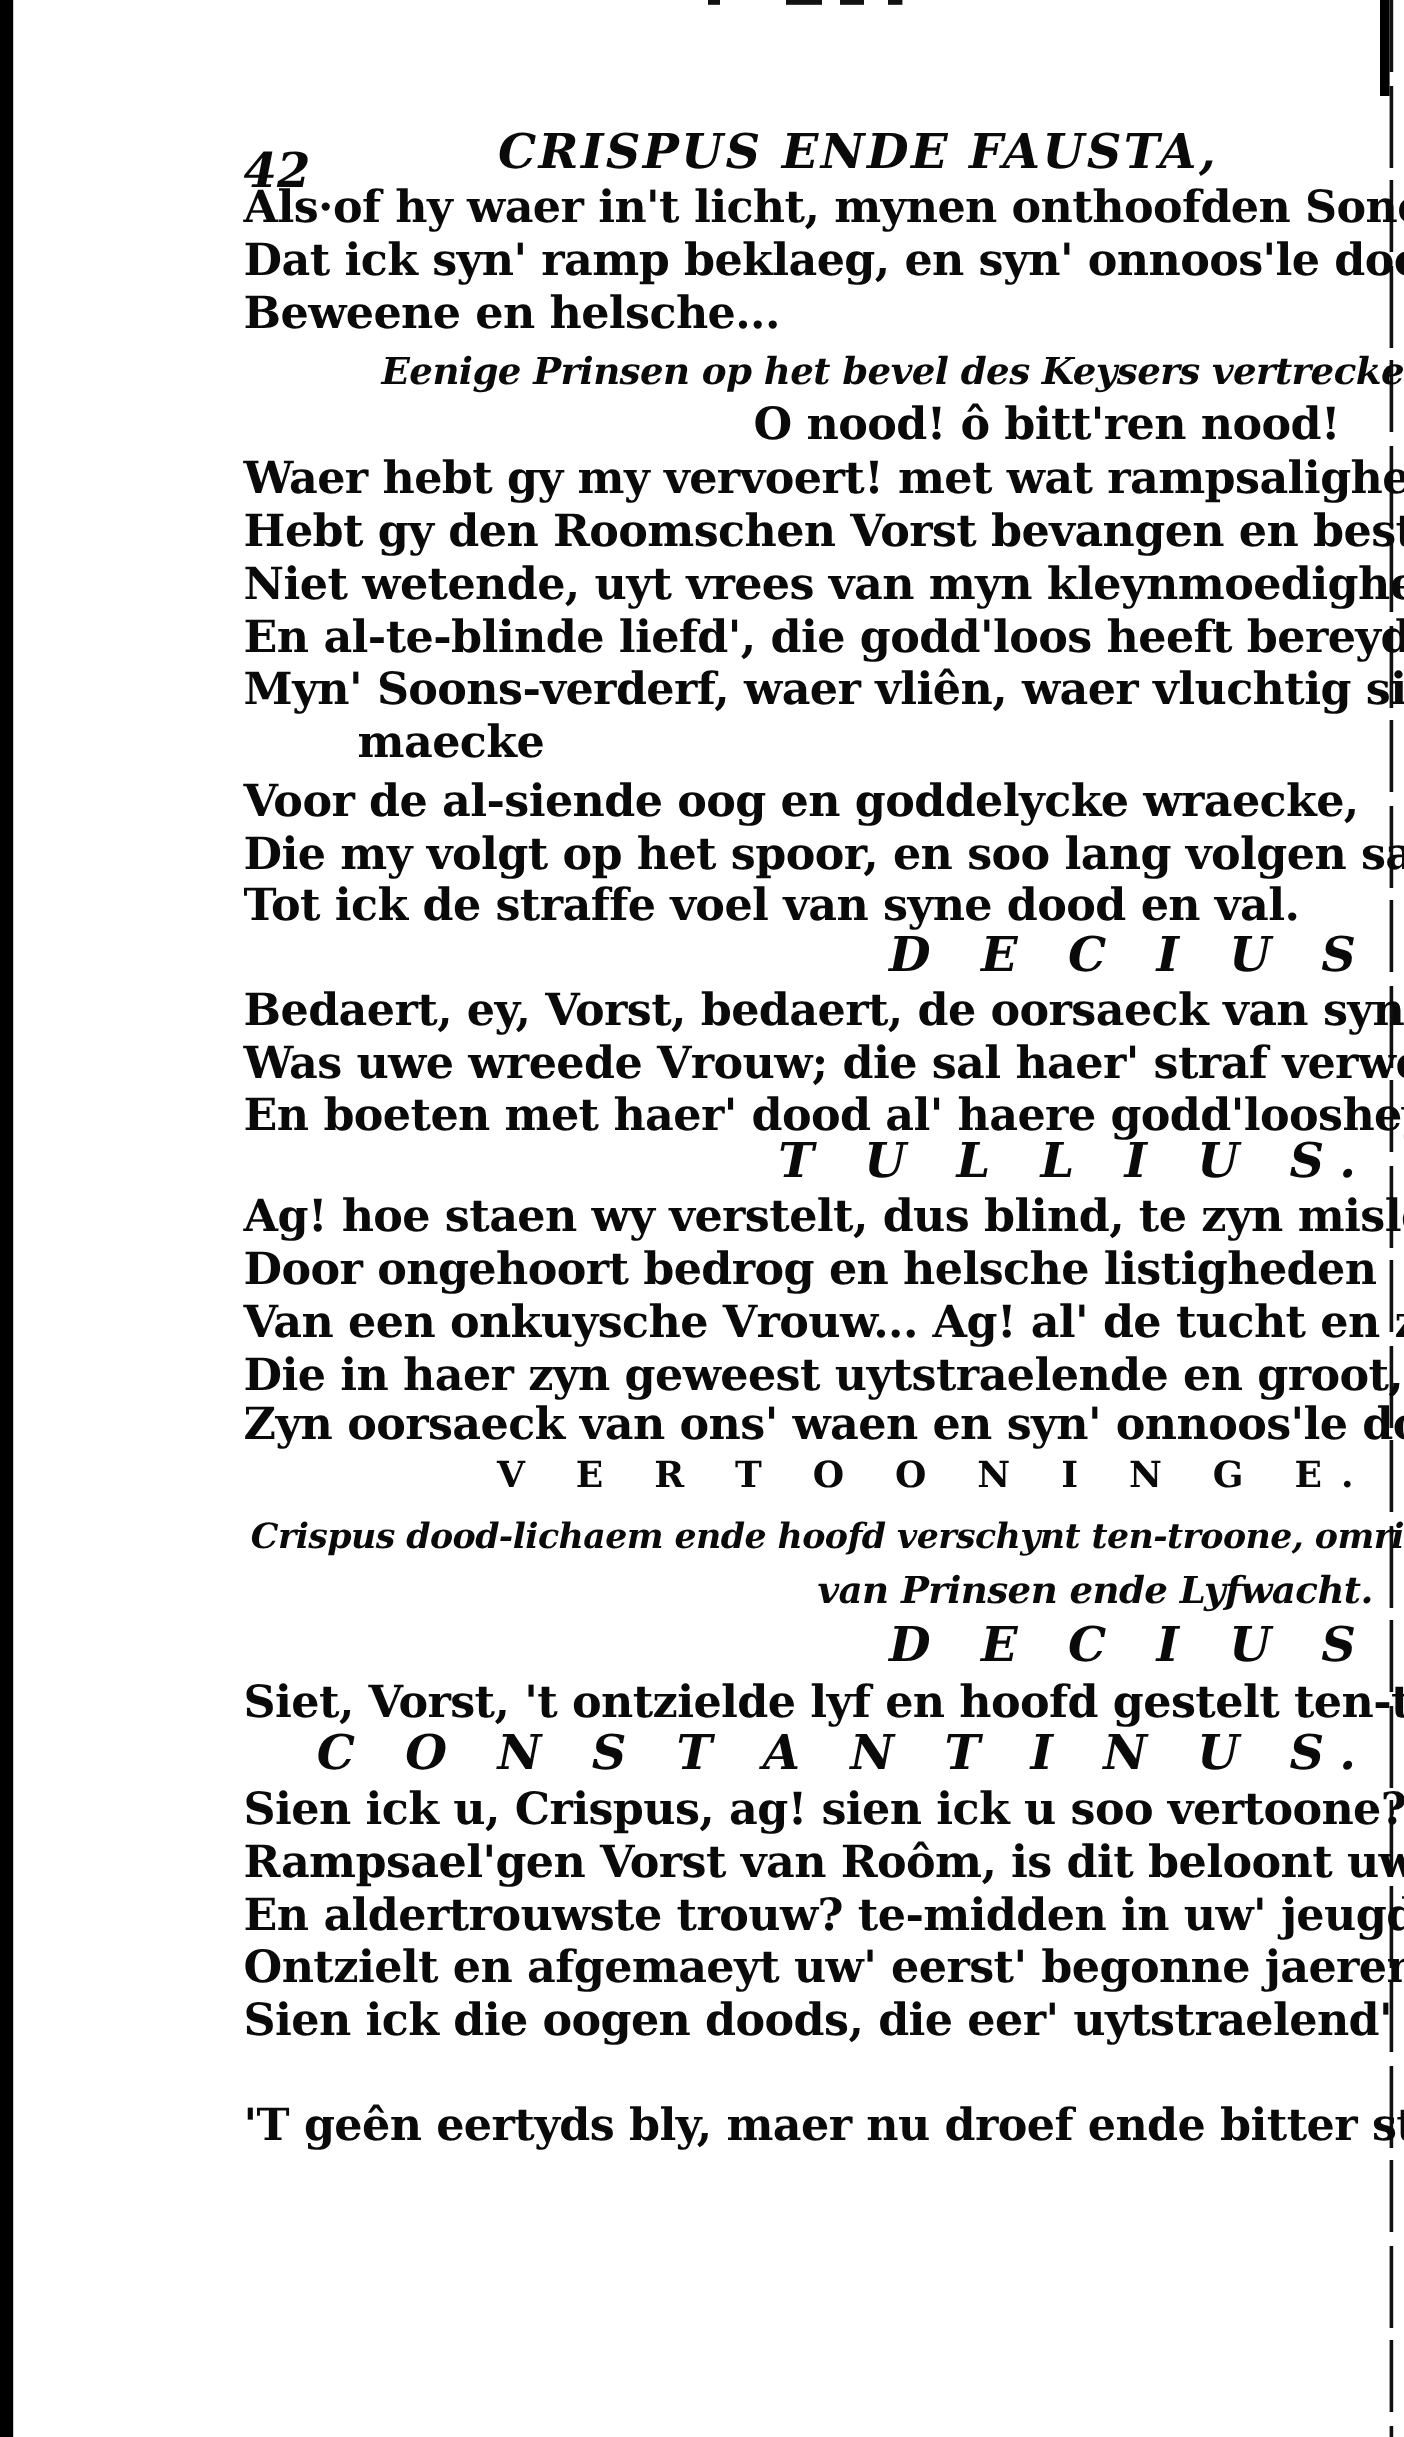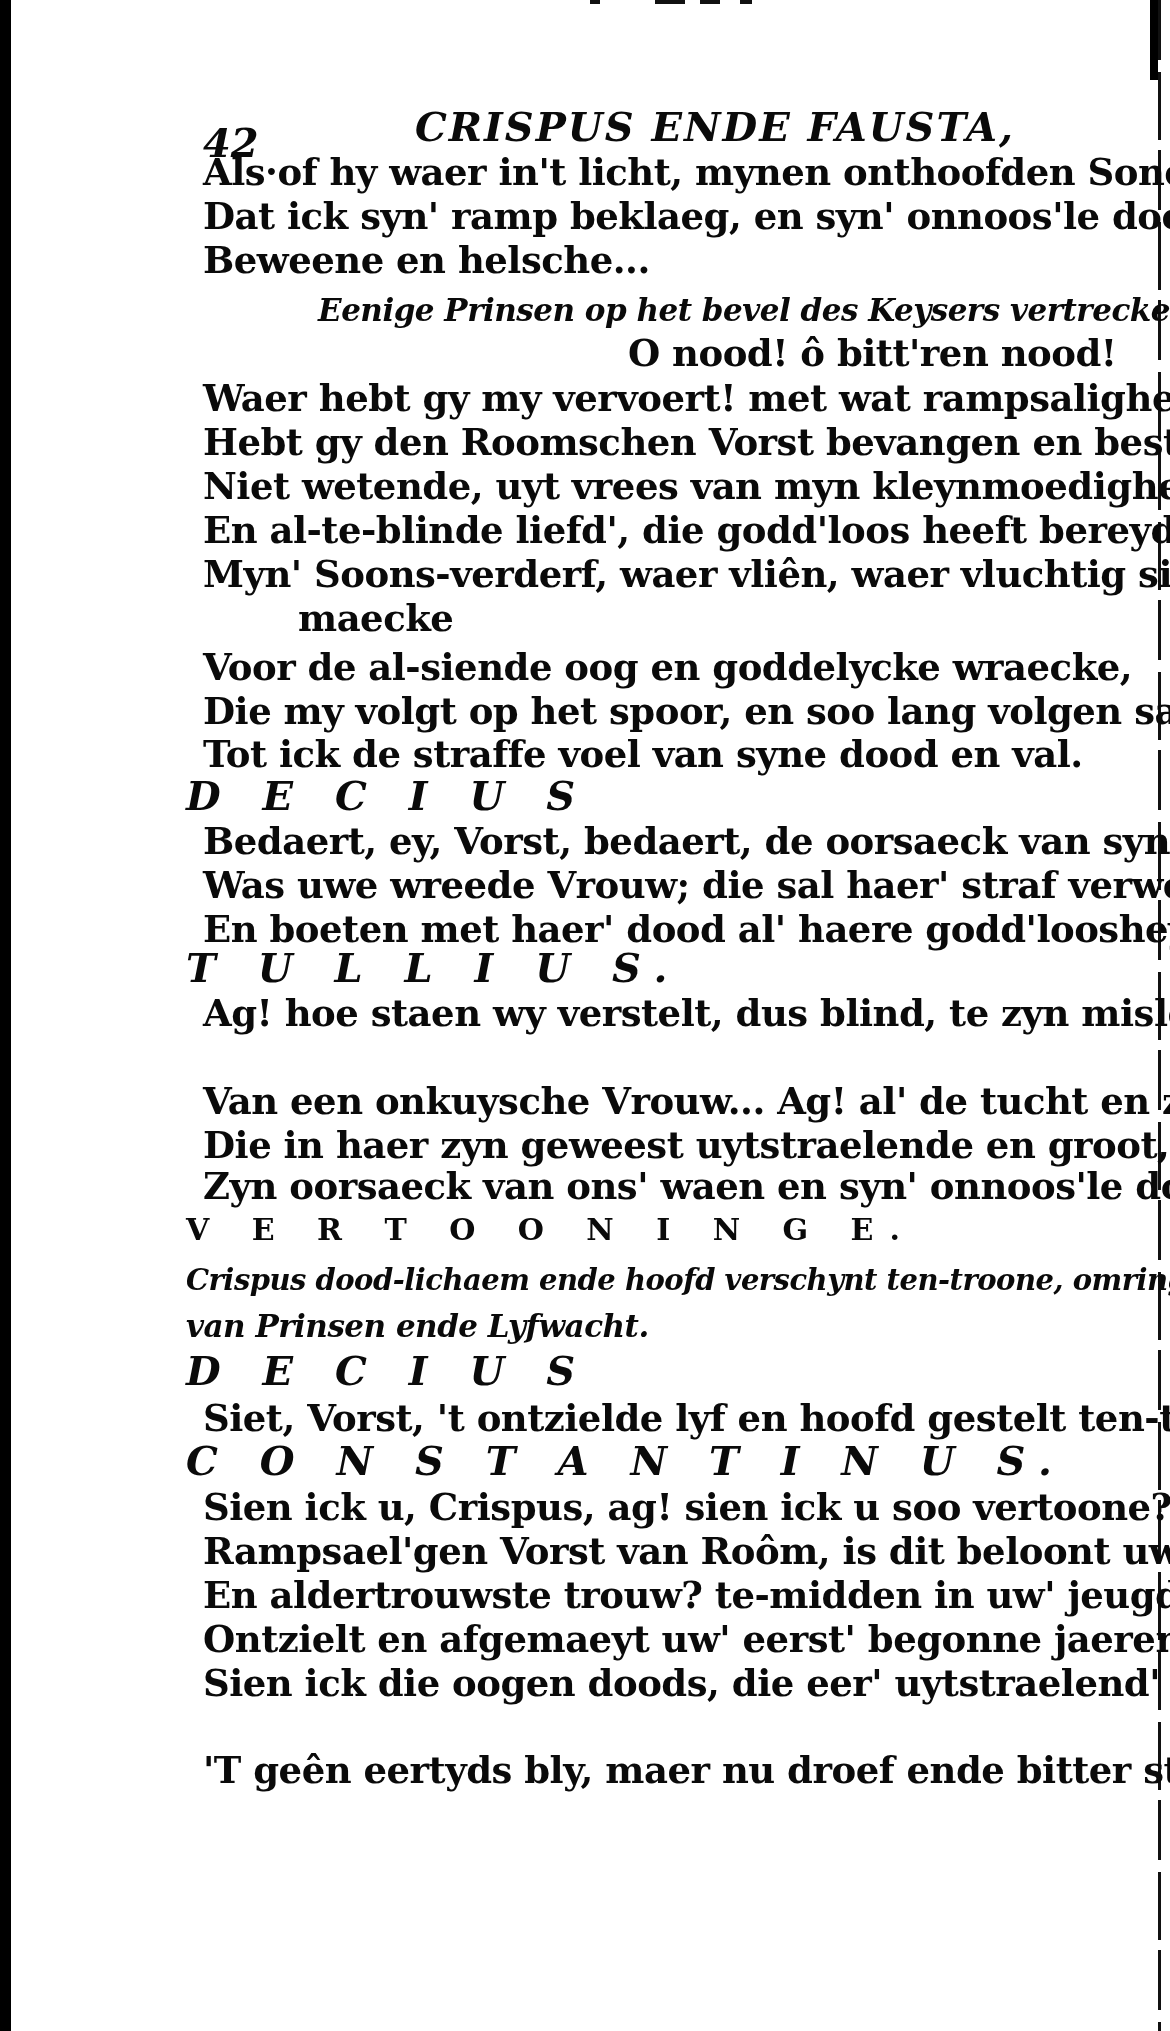--- a/index.html
+++ b/index.html
@@ -9,21 +9,21 @@
   }
   .left-bar { position: absolute; left: 0; top: 0; width: 11px; height: 2031px; background: #000; }
   .right-rule { position: absolute; left: 1158px; top: 0; width: 3px; height: 2031px;
     background: repeating-linear-gradient(to bottom, #111 0 60px, transparent 60px 72px, #111 72px 140px, transparent 140px 150px); }
   .right-top { position: absolute; left: 1150px; top: 0; width: 8px; height: 80px; background: #000; }
   .top-frag { position: absolute; left: 590px; top: 0; width: 210px; height: 6px; }
   .top-frag span { position: absolute; top: 0; height: 4px; background: #111; }
   .page { position: absolute; left: 0; top: 0; width: 1170px; height: 2031px; }
   .line { position: absolute; left: 203px; white-space: nowrap; font-size: 37px; line-height: 44px; letter-spacing: -0.5px; }
   .bold { font-weight: bold; }
-  .center { left: 186px; width: 935px; text-align: left; }
+  .center { left: 209px; width: 935px; text-align: right; }
   .speaker { font-style: italic; font-size: 40px; letter-spacing: 14px; }
   .header { position: absolute; top: 102px; left: 203px; width: 935px; font-size: 40px; font-style: italic; font-weight: bold; line-height: 50px; }
   .page-num { position: absolute; left: 0; top: 16px; text-align: center; }
   .running-title { position: absolute; left: 212px; top: 0; letter-spacing: 2px; }
   .stage { font-style: italic; font-size: 31px; }
   .watermark { position: absolute; top: 1930px; left: 445px; white-space: nowrap; color: #a8a8a8; }
   .wm-small { font-family: "DejaVu Sans", sans-serif; font-size: 15px; vertical-align: middle; }
   .wm-big { font-family: "Liberation Serif", serif; font-size: 46px; vertical-align: middle; letter-spacing: -1px; }
 </style>
 </head>
@@ -61,20 +61,21 @@
   <div class="line bold" style="top:689px">Die my volgt op het spoor, en soo lang volgen sal,</div>
   <div class="line bold" style="top:732px">Tot ick de straffe voel van syne dood en val.</div>
 
   <div class="line center speaker bold" style="top:774px">D E C I U S</div>
   <div class="line bold" style="top:819px">Bedaert, ey, Vorst, bedaert, de oorsaeck van syn sterven</div>
   <div class="line bold" style="top:863px">Was uwe wreede Vrouw; die sal haer' straf verwerven</div>
   <div class="line bold" style="top:907px">En boeten met haer' dood al' haere godd'loosheyt.</div>
 
   <div class="line center speaker bold" style="top:946px">T U L L I U S.</div>
   <div class="line bold" style="top:991px">Ag! hoe staen wy verstelt, dus blind, te zyn misleyd</div>
+  <div class="line bold" style="top:1035px">Door ongehoort bedrog en helsche listigheden</div>
   <div class="line bold" style="top:1079px">Van een onkuysche Vrouw... Ag! al' de tucht en zeden</div>
   <div class="line bold" style="top:1123px">Die in haer zyn geweest uytstraelende en groot,</div>
   <div class="line bold" style="top:1164px">Zyn oorsaeck van ons' waen en syn' onnoos'le dood.</div>
 
   <div class="line center bold" style="top:1208px; letter-spacing:16px; font-size:30px">V E R T O O N I N G E.</div>
   <div class="line center stage bold" style="top:1258px; font-size:29px">Crispus dood-lichaem ende hoofd verschynt ten-troone, omringt</div>
   <div class="line center stage bold" style="top:1304px">van Prinsen ende Lyfwacht.</div>
 
   <div class="line center speaker bold" style="top:1349px">D E C I U S</div>
   <div class="line bold" style="top:1396px">Siet, Vorst, 't ontzielde lyf en hoofd gestelt ten-troone?</div>

